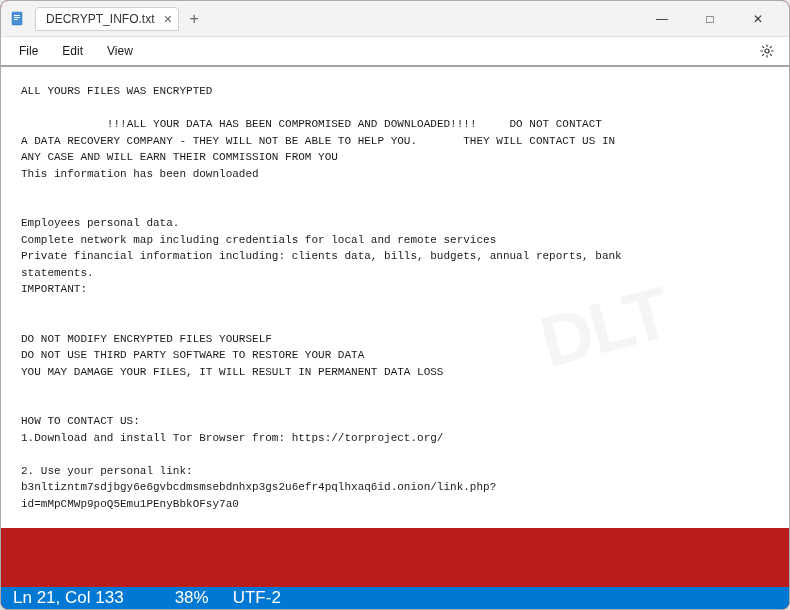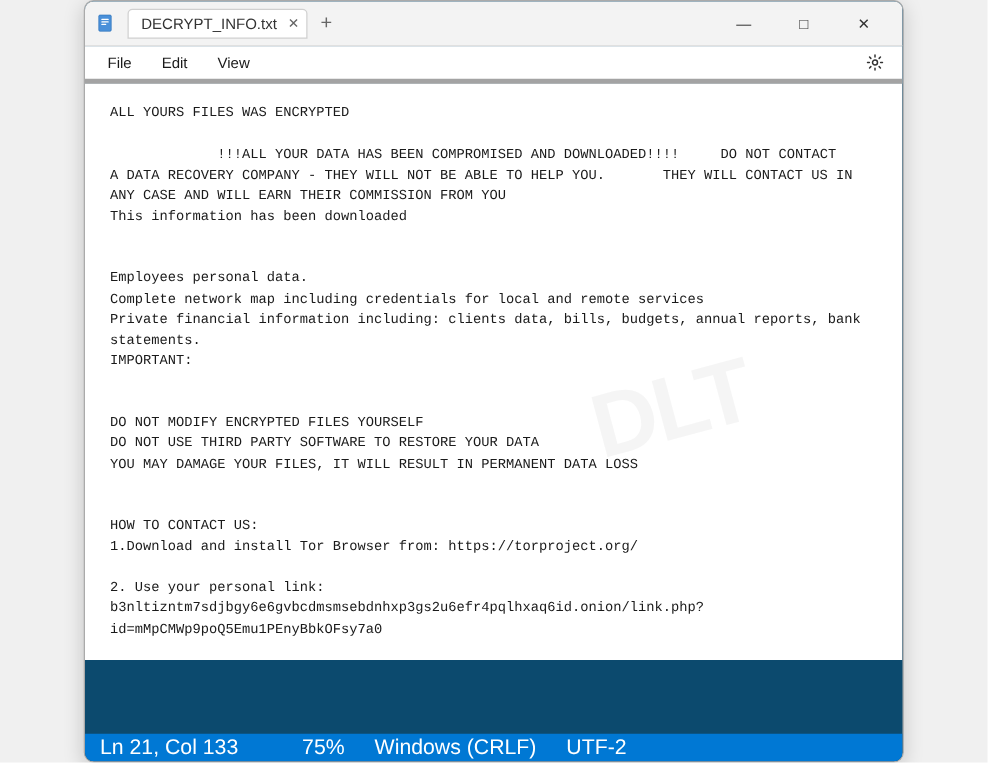--- a/index.html
+++ b/index.html
@@ -7,23 +7,23 @@
       font-family: 'Segoe UI', Arial, sans-serif;
       background: #f0f0f0;
       display: flex;
       justify-content: center;
       align-items: center;
       width: 790px;
       height: 610px;
       overflow: hidden;
     }
     .window {
-      width: 656px;
+      width: 790px;
       height: 610px;
-      background: #0c4a6e;
+      background: #b91c1c;
       border: 1px solid #aaa;
       border-radius: 8px;
       display: flex;
       flex-direction: column;
       box-shadow: 0 4px 16px rgba(0,0,0,0.18);
       overflow: hidden;
     }
     
     .title-bar {
       background: #f3f3f3;
@@ -97,21 +97,21 @@
       color: #333;
       cursor: pointer;
       border-radius: 4px;
     }
     
     .menu-bar {
       height: 30px;
       display: flex;
       align-items: center;
       padding: 0 8px;
-      border-bottom: 4px solid #a3a3a3;
+      border-bottom: 2px solid #a3a3a3;
       background: #ffffff;
       flex-shrink: 0;
       gap: 4px;
     }
     .menu-item {
       font-size: 12px;
       color: #1a1a1a;
       padding: 4px 10px;
       cursor: pointer;
       border-radius: 4px;
@@ -248,17 +248,16 @@
 1.Download and install Tor Browser from: https://torproject.org/
 
 2. Use your personal link:
 b3nltizntm7sdjbgy6e6gvbcdmsmsebdnhxp3gs2u6efr4pqlhxaq6id.onion/link.php?
 id=mMpCMWp9poQ5Emu1PEnyBbkOFsy7a0</div>
   </div>
 
   <div class="status-bar">
     <span class="status-item">Ln 21, Col 133</span>
     <span class="status-item status-separator">&nbsp;</span>
-    <span class="status-item">75%</span>
-    <span class="status-item">Windows (CRLF)</span>
+    <span class="status-item">38%</span>
     <span class="status-item">UTF-2</span>
   </div>
 </div>
 
 </body></html>

